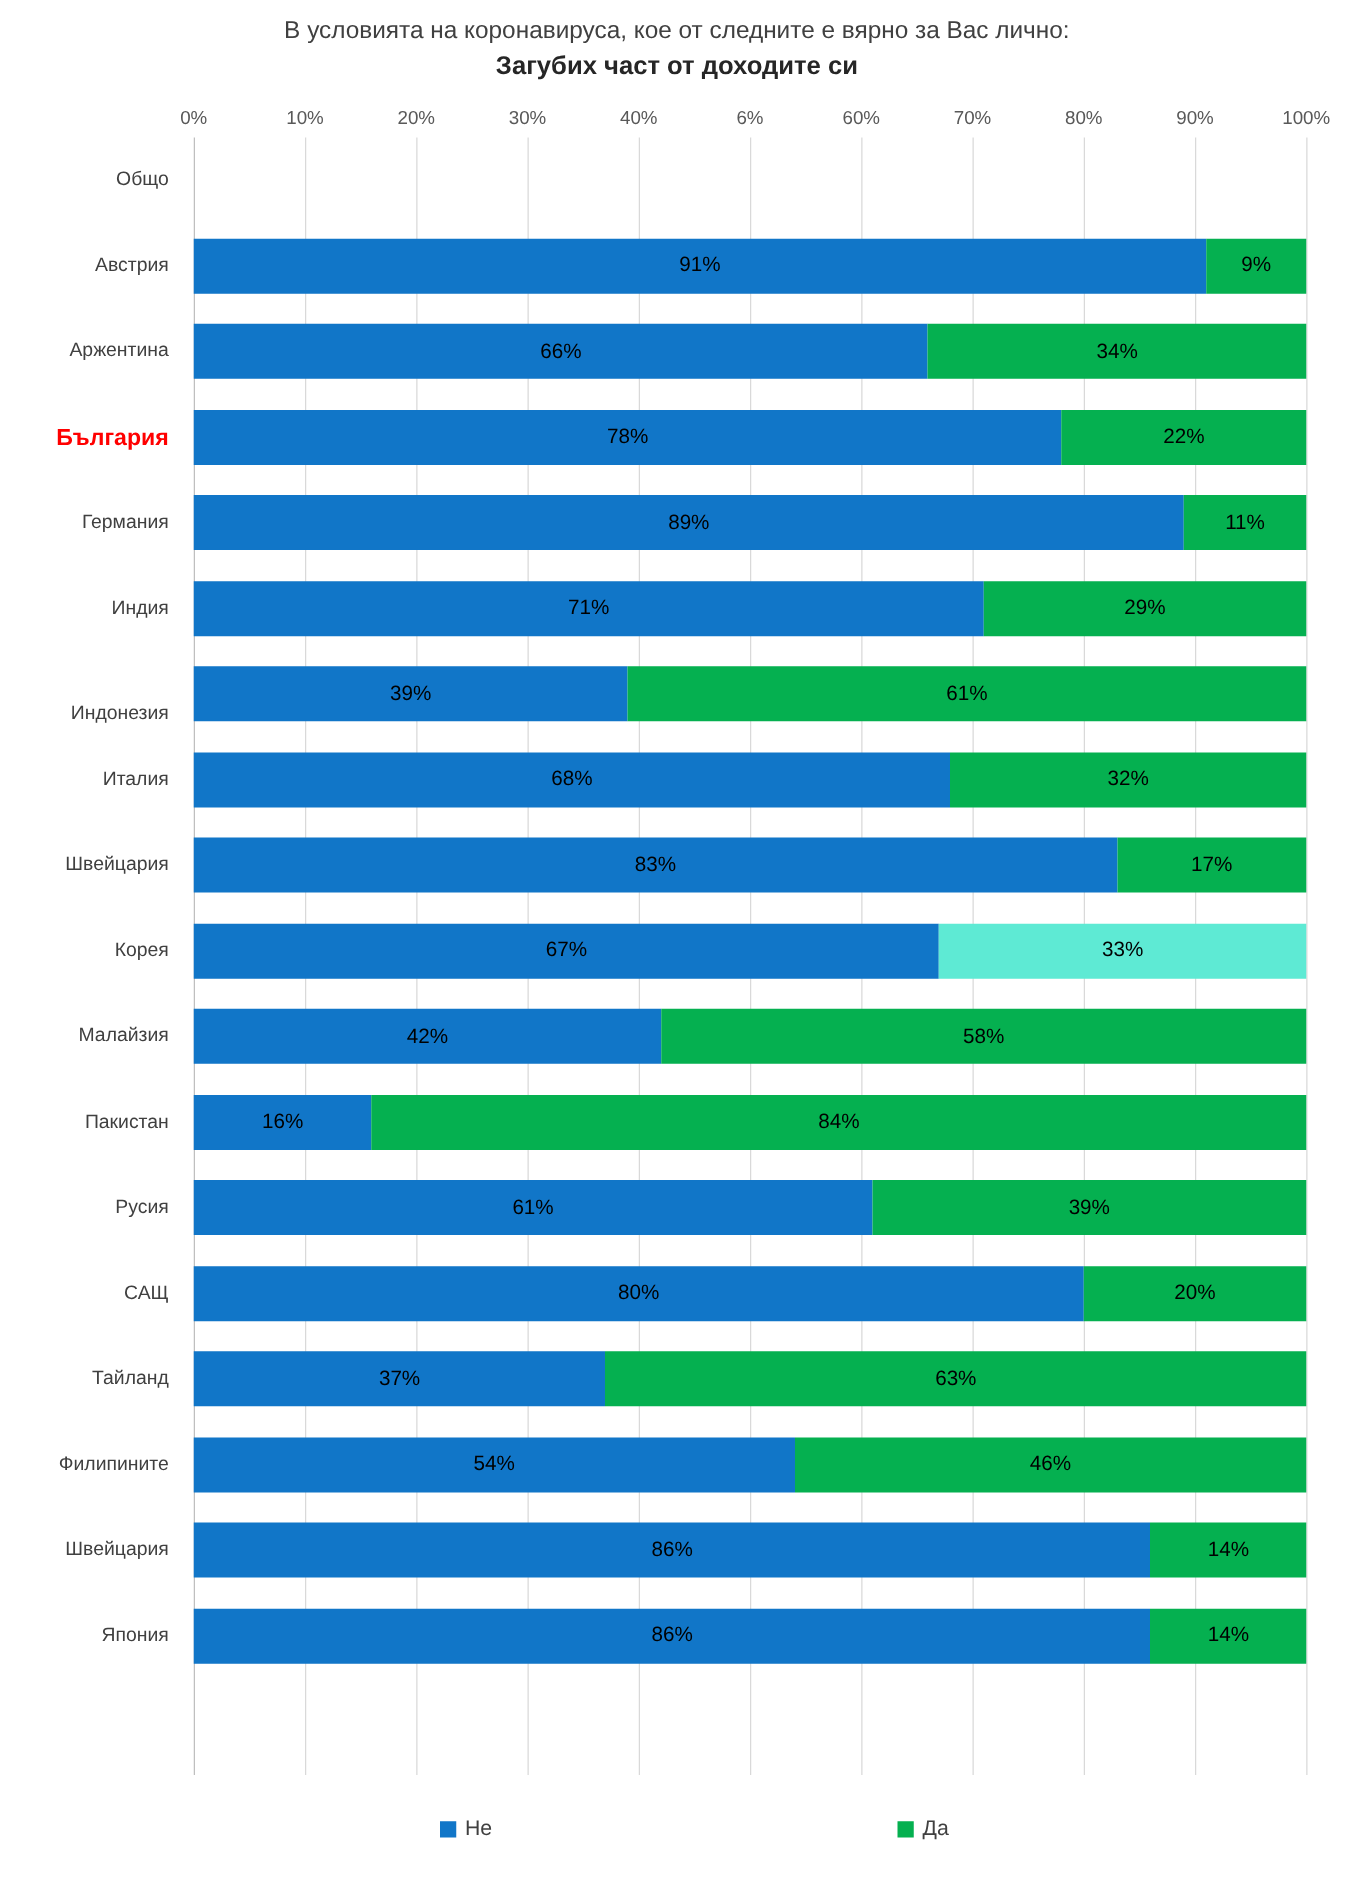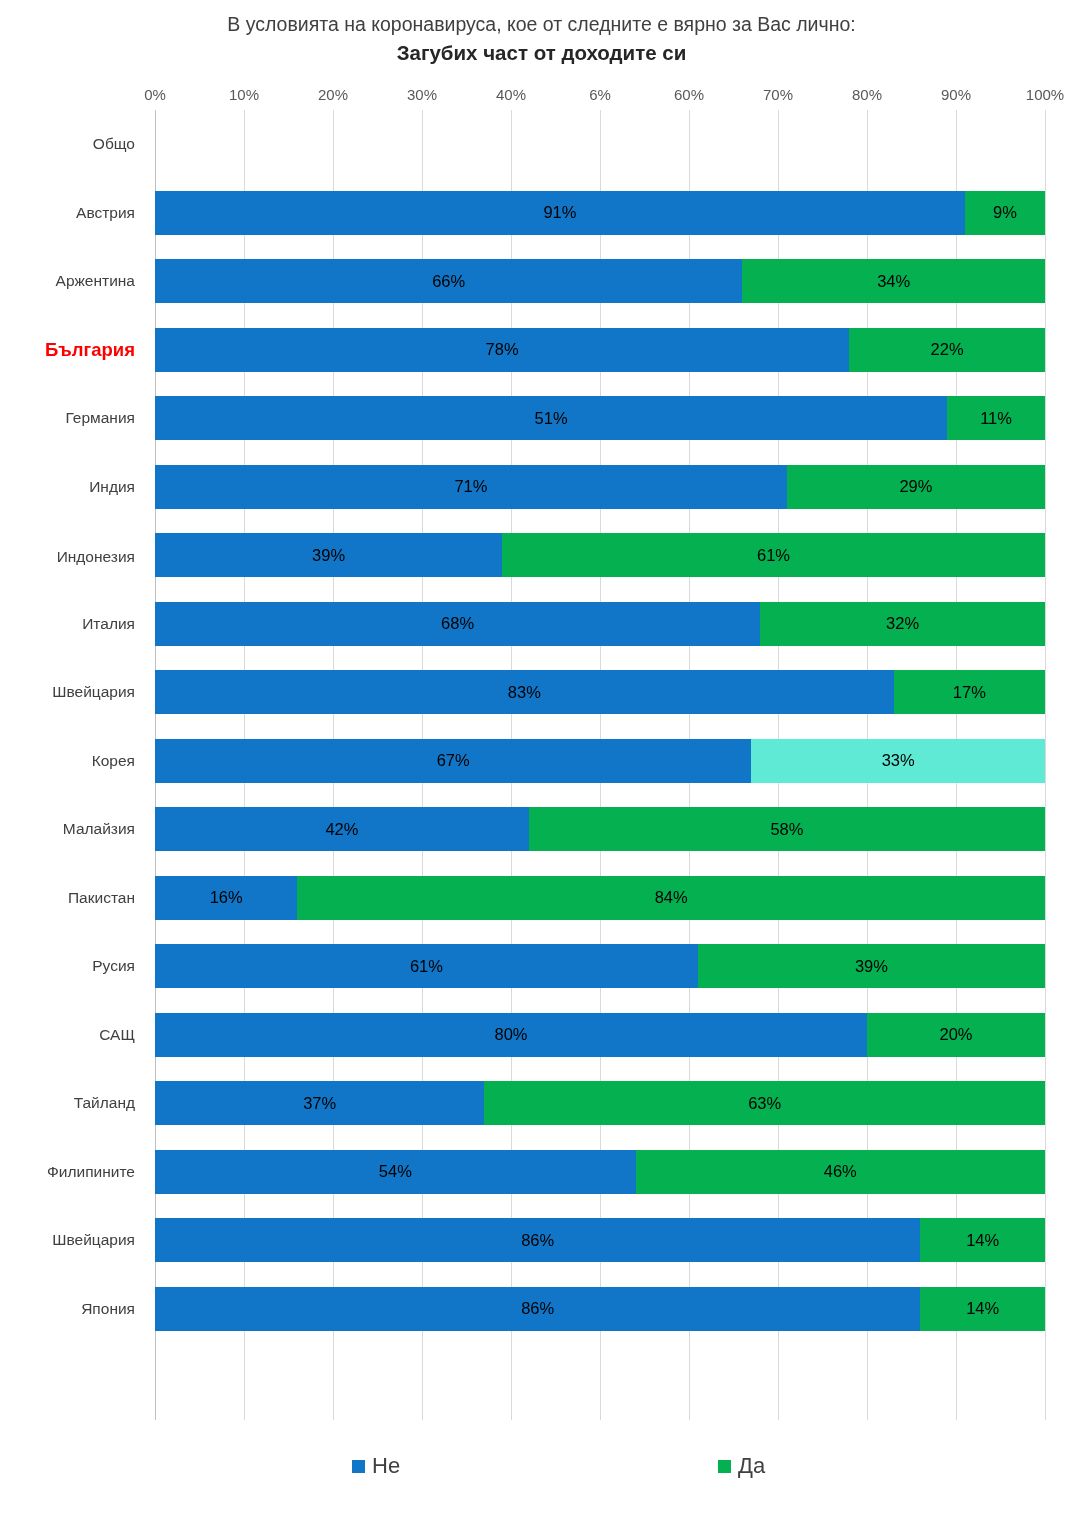--- a/index.html
+++ b/index.html
@@ -136,21 +136,21 @@
     left: 0;
     top: 1445px;
     width: 1083px;
     height: 40px;
   }
   .legend-item {
     position: absolute;
     display: flex;
     align-items: center;
     gap: 7px;
-    font-size: 22px;
+    font-size: 17px;
     color: #404040;
   }
   .legend-swatch {
     width: 13px;
     height: 13px;
     display: inline-block;
   }
   .legend-no  { left: 352px; top: 8px; }
   .legend-yes { left: 718px; top: 8px; }
 </style>
@@ -206,21 +206,21 @@
           </div>
         </div>
         <div class="row" style="top: 205.5px;">
           <div class="bar-wrap">
             <div class="seg seg-no" style="left: 0px; width: 694.2px; background: rgb(17, 118, 200);">78%</div>
             <div class="seg seg-yes" style="left: 694.2px; width: 195.8px; background: rgb(5, 176, 80);">22%</div>
           </div>
         </div>
         <div class="row" style="top: 274px;">
           <div class="bar-wrap">
-            <div class="seg seg-no" style="left: 0px; width: 792.1px; background: rgb(17, 118, 200);">51%</div>
+            <div class="seg seg-no" style="left: 0px; width: 792.1px; background: rgb(17, 118, 200);">89%</div>
             <div class="seg seg-yes" style="left: 792.1px; width: 97.9px; background: rgb(5, 176, 80);">11%</div>
           </div>
         </div>
         <div class="row" style="top: 342.5px;">
           <div class="bar-wrap">
             <div class="seg seg-no" style="left: 0px; width: 631.9px; background: rgb(17, 118, 200);">71%</div>
             <div class="seg seg-yes" style="left: 631.9px; width: 258.1px; background: rgb(5, 176, 80);">29%</div>
           </div>
         </div>
         <div class="row" style="top: 411px;">
@@ -298,21 +298,21 @@
       </div>
   </div>
 
   <div id="cat-labels">
       <div class="cat-label-box" style="top: 110px;">Общо</div>
       <div class="cat-label-box" style="top: 178.5px;">Австрия</div>
       <div class="cat-label-box" style="top: 247px;">Аржентина</div>
       <div class="cat-label-box highlight" style="top: 315.5px;">България</div>
       <div class="cat-label-box" style="top: 384px;">Германия</div>
       <div class="cat-label-box" style="top: 452.5px; padding-left: 18px;">Индия</div>
-      <div class="cat-label-box" style="top: 523px; padding-left: 24px;">Индонезия</div>
+      <div class="cat-label-box" style="top: 537px; padding-left: 24px;">Индонезия</div>
       <div class="cat-label-box" style="top: 589.5px;">Италия</div>
       <div class="cat-label-box" style="top: 658px;">Швейцария</div>
       <div class="cat-label-box" style="top: 726.5px;">Корея</div>
       <div class="cat-label-box" style="top: 795px;">Малайзия</div>
       <div class="cat-label-box" style="top: 863.5px;">Пакистан</div>
       <div class="cat-label-box" style="top: 932px;">Русия</div>
       <div class="cat-label-box" style="top: 1000.5px;">САЩ</div>
       <div class="cat-label-box" style="top: 1069px;">Тайланд</div>
       <div class="cat-label-box" style="top: 1137.5px;">Филипините</div>
       <div class="cat-label-box" style="top: 1206px;">Швейцария</div>

